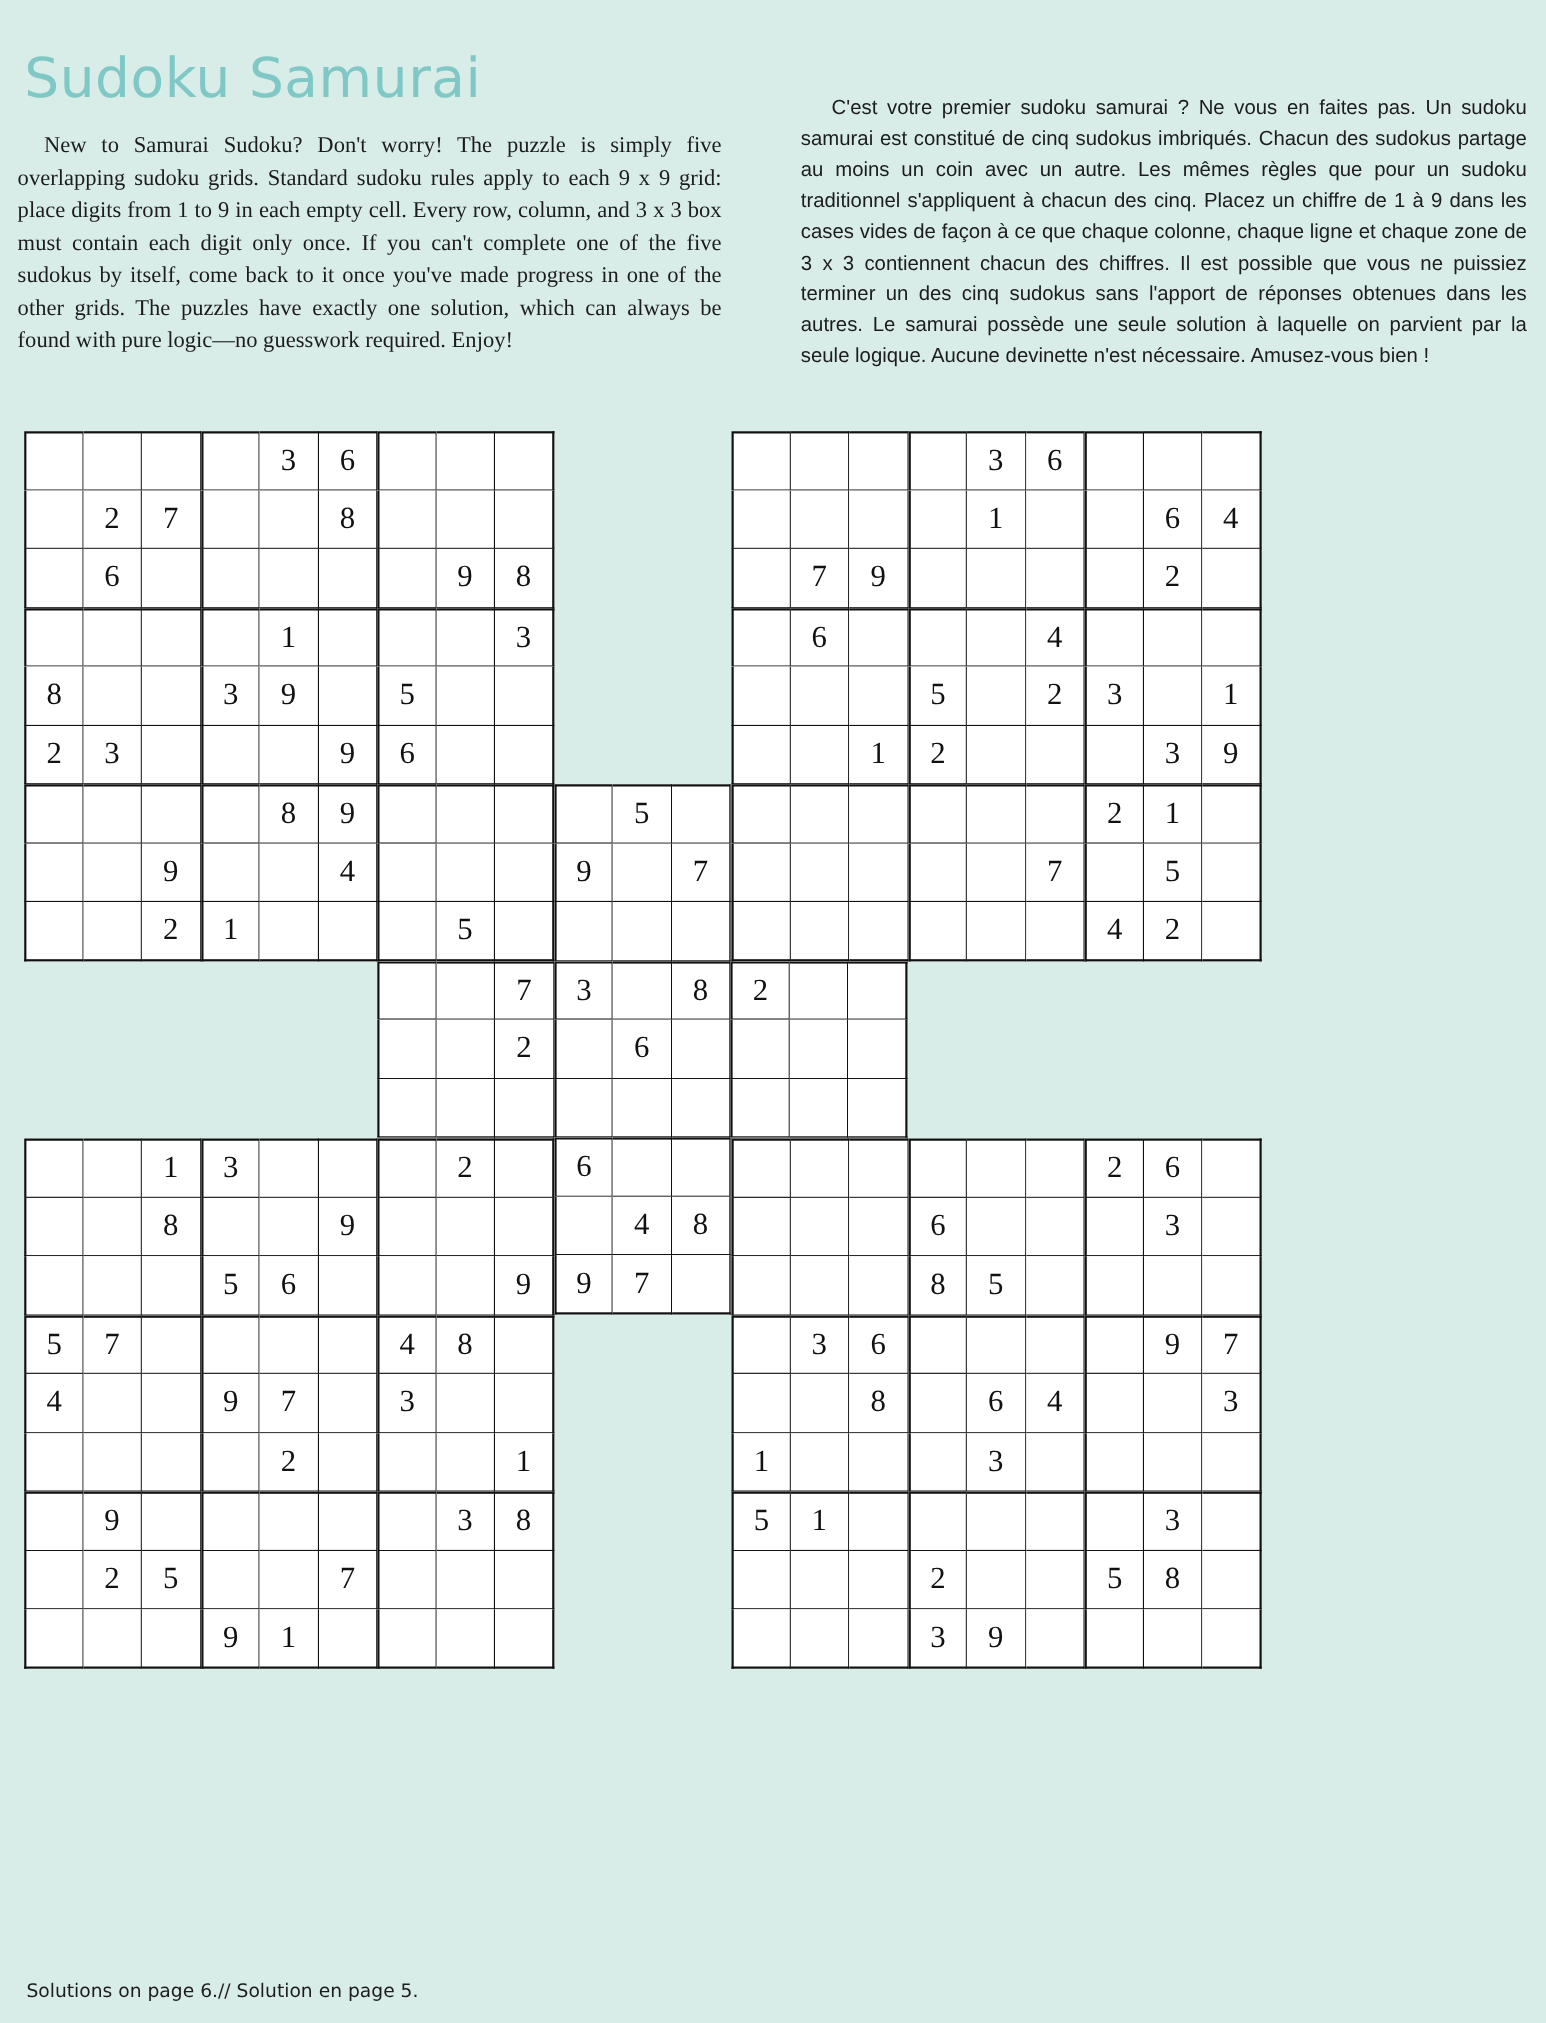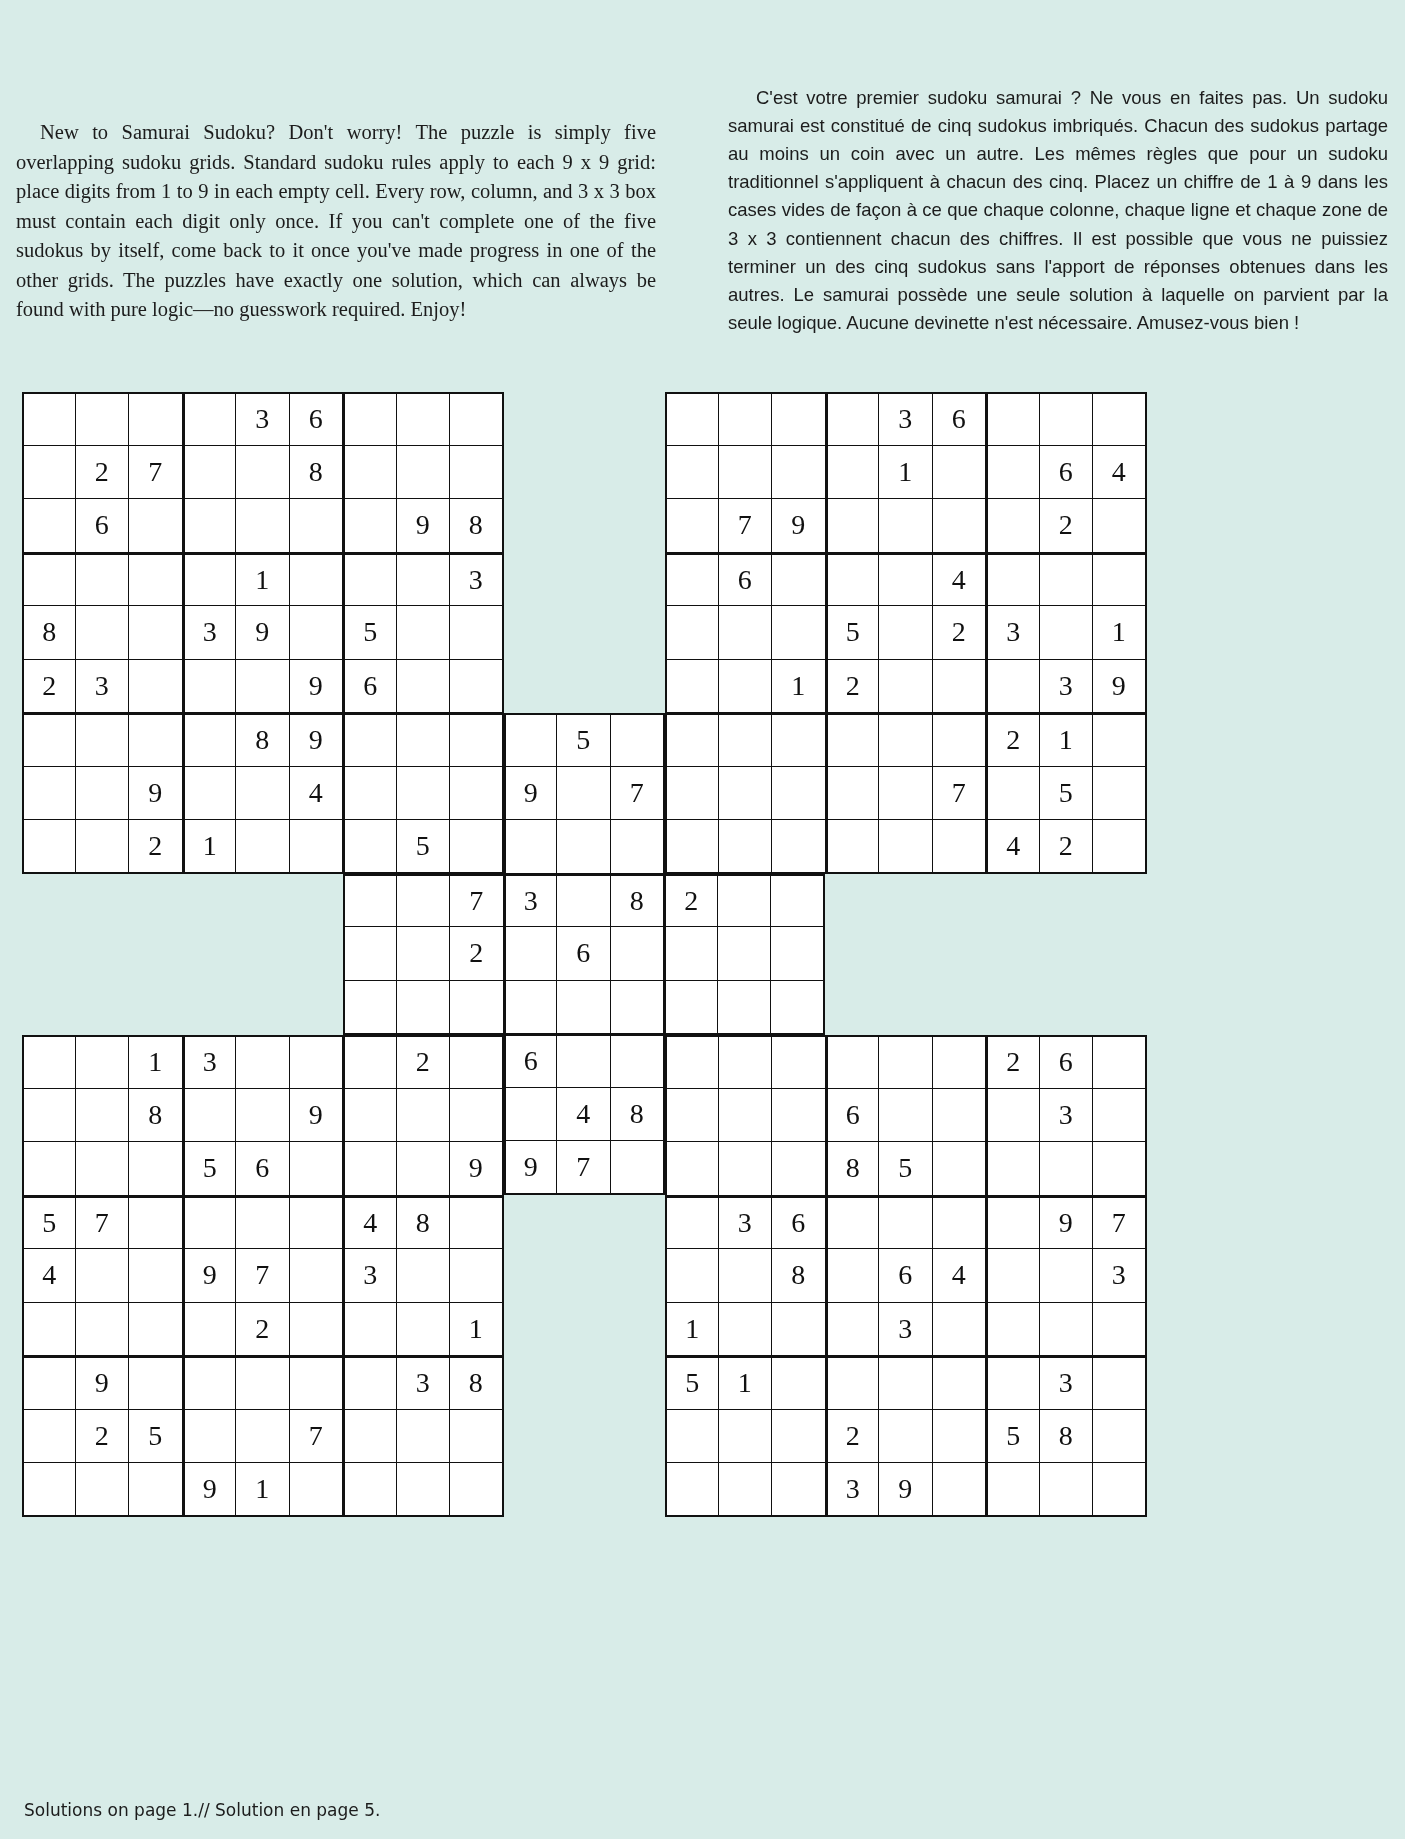--- a/index.html
+++ b/index.html
@@ -97,20 +97,21 @@
     font-family: "DejaVu Sans", sans-serif;
     font-size: 17px;
     color: #1c1c1c;
   }
 </style>
 </head>
 <body>
 
 <div class="page">
 
+  <h1 id="page-title">Sudoku Samurai</h1>
 
   <div class="intro-col" id="intro-en">New to Samurai Sudoku? Don't worry! The puzzle is simply five overlapping sudoku grids. Standard sudoku rules apply to each 9 x 9 grid: place digits from 1 to 9 in each empty cell. Every row, column, and 3 x 3 box must contain each digit only once. If you can't complete one of the five sudokus by itself, come back to it once you've made progress in one of the other grids. The puzzles have exactly one solution, which can always be found with pure logic—no guesswork required. Enjoy!</div>
   <div class="intro-col" id="intro-fr">C'est votre premier sudoku samurai ? Ne vous en faites pas. Un sudoku samurai est constitué de cinq sudokus imbriqués. Chacun des sudokus partage au moins un coin avec un autre. Les mêmes règles que pour un sudoku traditionnel s'appliquent à chacun des cinq. Placez un chiffre de 1 à 9 dans les cases vides de façon à ce que chaque colonne, chaque ligne et chaque zone de 3 x 3 contiennent chacun des chiffres. Il est possible que vous ne puissiez terminer un des cinq sudokus sans l'apport de réponses obtenues dans les autres. Le samurai possède une seule solution à laquelle on parvient par la seule logique. Aucune devinette n'est nécessaire. Amusez-vous bien !</div>
 
   <div class="grid" id="grid-tl">
       <div class="cell r0 c0"></div>
       <div class="cell r0"></div>
       <div class="cell r0"></div>
       <div class="cell r0 bl"></div>
       <div class="cell r0">3</div>
@@ -517,14 +518,14 @@
       <div class="cell r8"></div>
       <div class="cell r8"></div>
       <div class="cell r8 bl">3</div>
       <div class="cell r8">9</div>
       <div class="cell r8"></div>
       <div class="cell r8 bl"></div>
       <div class="cell r8"></div>
       <div class="cell r8 c8"></div>
     </div>
 
-  <div id="footer-note">Solutions on page 1.// Solution en page 5.</div>
+  <div id="footer-note">Solutions on page 6.// Solution en page 5.</div>
 </div>
 
 </body></html>

